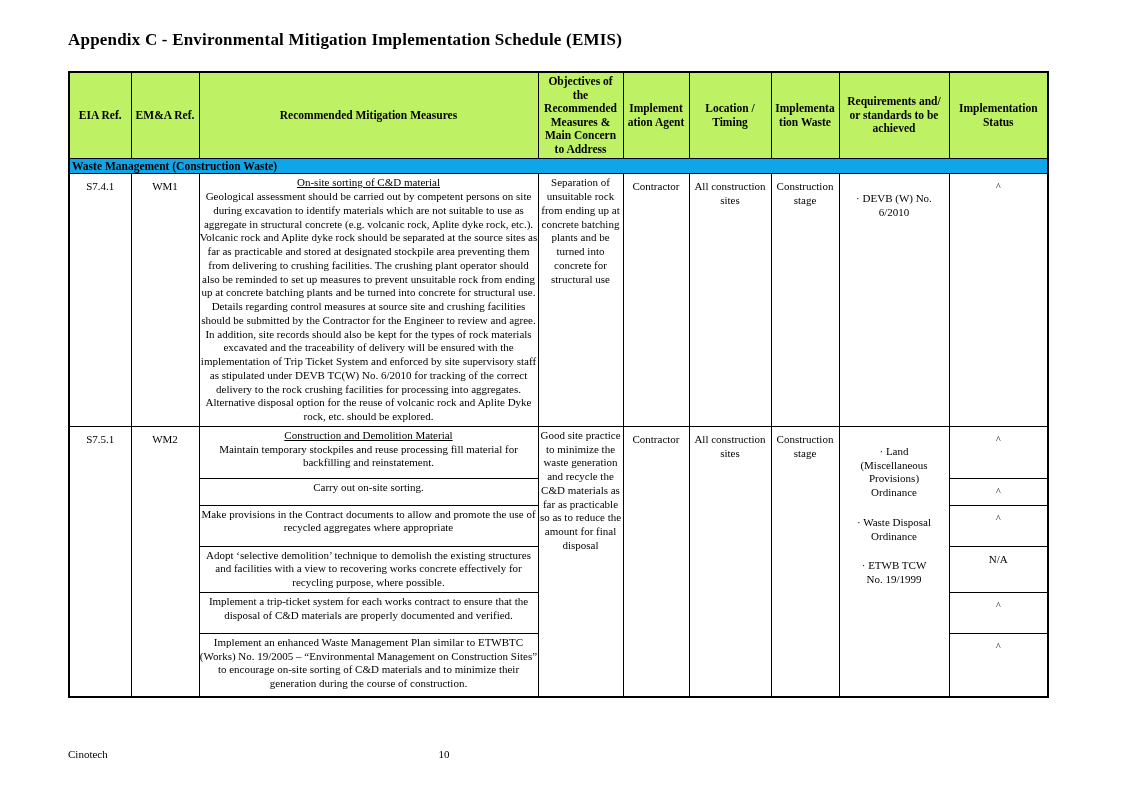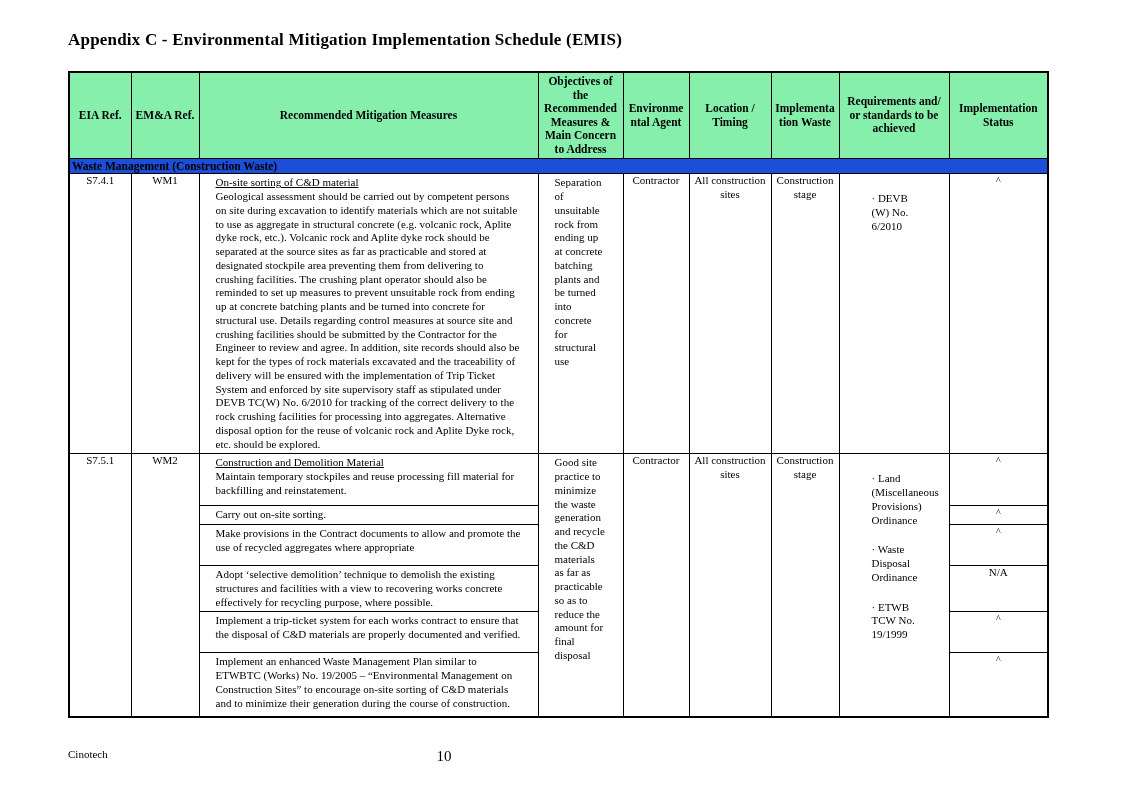--- a/index.html
+++ b/index.html
@@ -22,46 +22,46 @@
     border: 2px solid #000;
   }
   table.emis td, table.emis th {
     border: 1px solid #000;
     vertical-align: top;
     font-size: 11px;
     line-height: 1.25;
     overflow: hidden;
   }
   table.emis th {
-    background: #86efac;
+    background: #bef264;
     font-weight: bold;
     font-size: 11.5px;
     line-height: 1.18;
     vertical-align: middle;
     text-align: center;
     padding: 2px 3px;
     overflow-wrap: break-word;
     word-wrap: break-word;
   }
   tr.section-row td {
-    background: #1d4ed8;
+    background: #0ea5e9;
     font-weight: bold;
     font-size: 11.5px;
     padding: 0 2px;
     line-height: 1.1;
     vertical-align: middle;
   }
-  td.c-left   { text-align: left;   padding: 2px 16px; }
-  td.c-center { text-align: center; padding: 0 2px; }
+  td.c-left   { text-align: center;   padding: 2px 0; }
+  td.c-center { text-align: center; padding: 6px 2px; }
   .measure-title { text-decoration: underline; }
   .status-mark { font-size: 10px; }
   td.req-cell div { margin: 16px; }
   .footer-pagenum {
     position: absolute; left: 0; top: 748px; width: 888px;
-    text-align: center; font-size: 15px;
+    text-align: center; font-size: 11px;
   }
   .footer-right {
     position: absolute; left: 68px; top: 748px; width: 979px;
     font-size: 11px;
   }
 </style>
 </head>
 <body>
 
 <div class="appendix-title">Appendix C - Environmental Mitigation Implementation Schedule (EMIS)</div>
@@ -79,21 +79,21 @@
         <col style="width:110px">
         <col style="width:99px">
     </colgroup>
 
     <tbody>
         <tr style="height:65px">
       <th>EIA Ref.</th>
       <th>EM&amp;A Ref.</th>
       <th>Recommended Mitigation Measures</th>
       <th>Objectives of the Recommended Measures &amp; Main Concern to Address</th>
-      <th>Environmental Agent</th>
+      <th>Implementation Agent</th>
       <th>Location / Timing</th>
       <th>Implementation Waste</th>
       <th>Requirements and/ or standards to be achieved</th>
       <th>Implementation Status</th>
     </tr>
 
     <tr class="section-row" style="height:15px">
       <td colspan="9">Waste Management (Construction Waste)</td>
     </tr>
 

